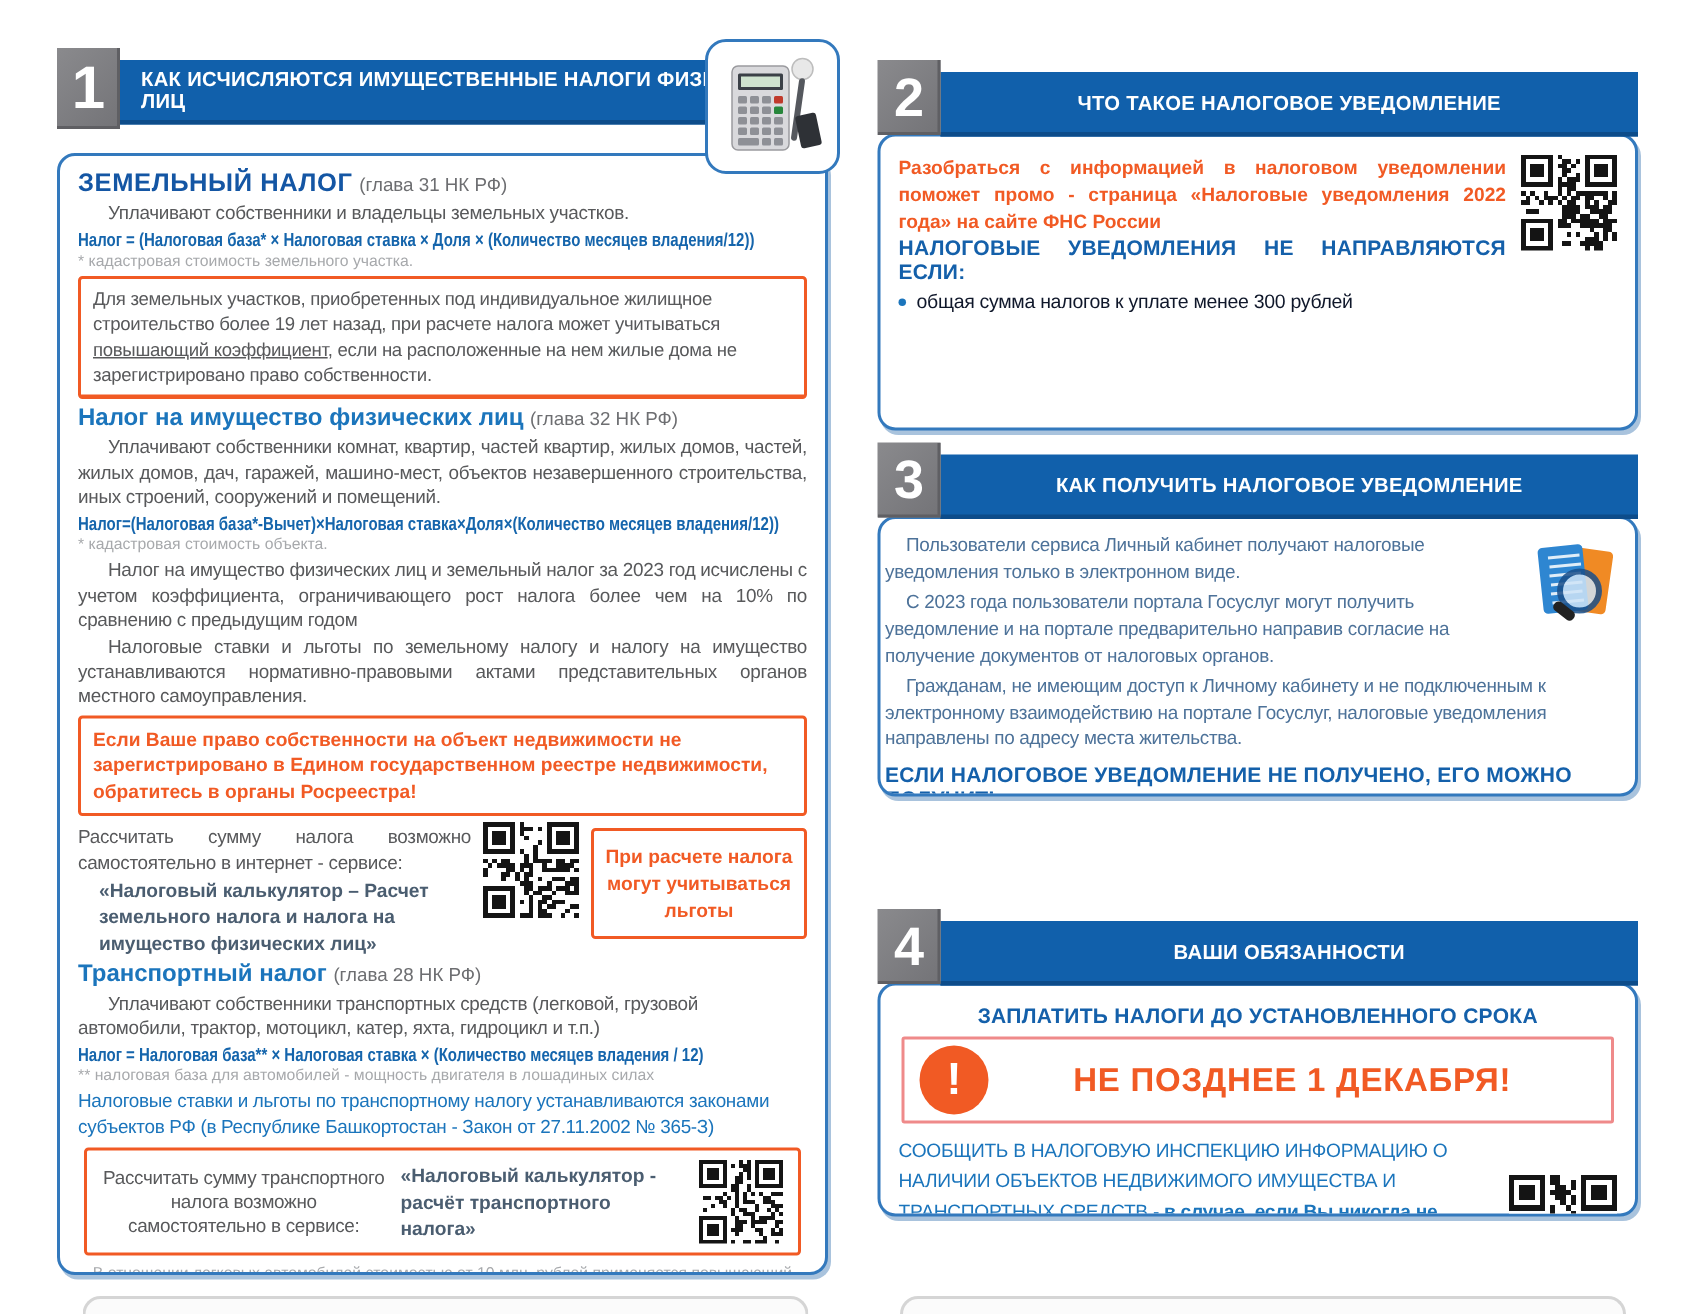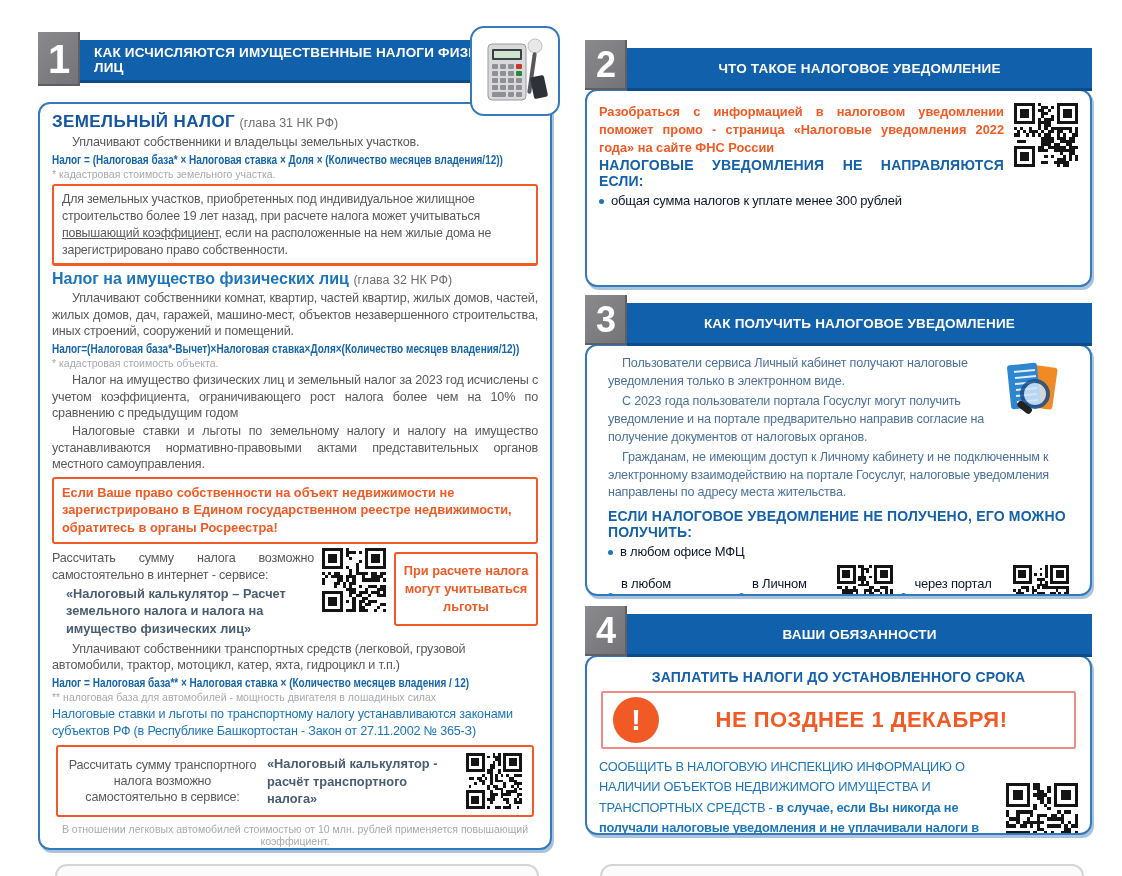--- a/index.html
+++ b/index.html
@@ -46,22 +46,22 @@
   .qr{width:64px;height:64px;flex:0 0 64px;}
   .qr.tiny{width:56px;height:56px;flex:0 0 56px;}
   .obox.benefits{width:128px;flex:0 0 128px;text-align:center;margin:4px 0 0 0;padding:8px 6px;}
   .obox.transbox{display:flex;gap:10px;align-items:center;margin:6px 4px;padding:6px 10px;}
   .transbox p{flex:1;margin:0;}
   
   .sec-right{position:absolute;left:585px;width:507px;}
   .s2{top:40px;} .s3{top:295px;} .s4{top:606px;}
   .sec-right .panel{margin-top:-2px;}
   .panel2{height:198px;}
-  .panel3{height:252px;padding:6px 21px;}
-  .panel4{height:180px;}
+  .panel3{height:187px;padding:6px 3px;}
+  .panel4{height:156px;}
   .caps-blue{color:#1b75bc;font-weight:bold;font-size:14px;line-height:1.45;letter-spacing:.2px;margin:4px 0;}
   .subhead{color:#1460aa;font-weight:bold;font-size:14px;letter-spacing:.2px;margin:6px 0 4px 0;}
   .bullet{display:flex;gap:7px;align-items:flex-start;margin:4px 0;}
   .dot{width:5px;height:5px;border-radius:50%;background:#1b75bc;margin-top:6px;flex:0 0 5px;}
   .btext{color:#0f172a;font-size:13px;letter-spacing:-.2px;line-height:1.3;}
   .promo{overflow:hidden;margin:4px 0;}
   .promo .qr{float:right;margin-left:10px;}
   .promo p{margin:0;text-align:justify;}
   .p3body{color:#4d7299;font-size:12.6px;line-height:1.4;letter-spacing:-.2px;margin:3px 0;text-indent:14px;}
   .doc-icon{float:right;width:74px;height:74px;margin:4px 0 2px 8px;}
@@ -368,20 +368,24 @@
               <rect x="12" y="20" width="1" height="1"></rect>
               <rect x="13" y="20" width="1" height="1"></rect>
               <rect x="14" y="20" width="1" height="1"></rect>
               <rect x="17" y="20" width="1" height="1"></rect>
               <rect x="20" y="20" width="1" height="1"></rect>
             </svg>
           </div>
         <div class="obox benefits otext">При расчете налога могут учитываться льготы</div>
       </div>
 
+      <div>
+        <span class="h2blue">Транспортный налог</span>
+        <span class="chapter">(глава 28 НК РФ)</span>
+      </div>
       <p class="body indent">Уплачивают собственники транспортных средств (легковой, грузовой автомобили, трактор, мотоцикл, катер, яхта, гидроцикл и т.п.)</p>
       <div class="formula">Налог = Налоговая база** ×  Налоговая ставка  × (Количество месяцев владения / 12)</div>
       <div class="fn">** налоговая база для автомобилей - мощность двигателя в лошадиных силах</div>
       <p class="blue-note">Налоговые ставки и льготы по транспортному налогу устанавливаются законами субъектов РФ (в Республике Башкортостан - Закон от 27.11.2002 № 365-З)</p>
 
       <div class="obox transbox">
         <p class="body center">Рассчитать сумму транспортного налога возможно самостоятельно в сервисе:</p>
         <p class="svcname">«Налоговый калькулятор - расчёт транспортного налога»</p>
         <div class="qr tiny">
             <svg viewBox="0 0 21 21" shape-rendering="crispEdges" style="width:100%;height:100%;display:block;background:#fff" fill="#141414">

